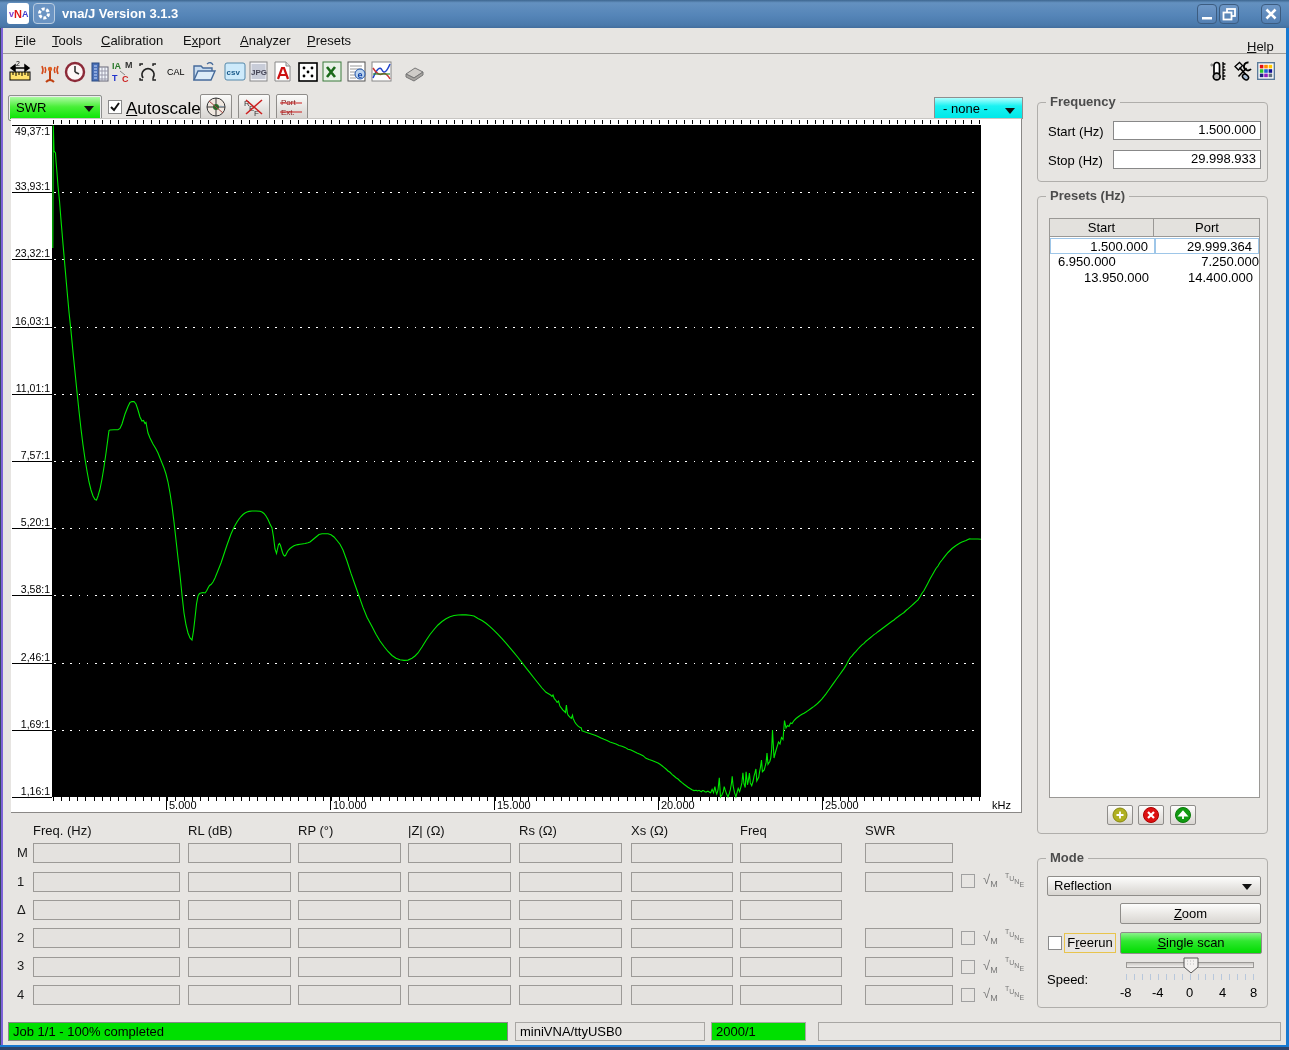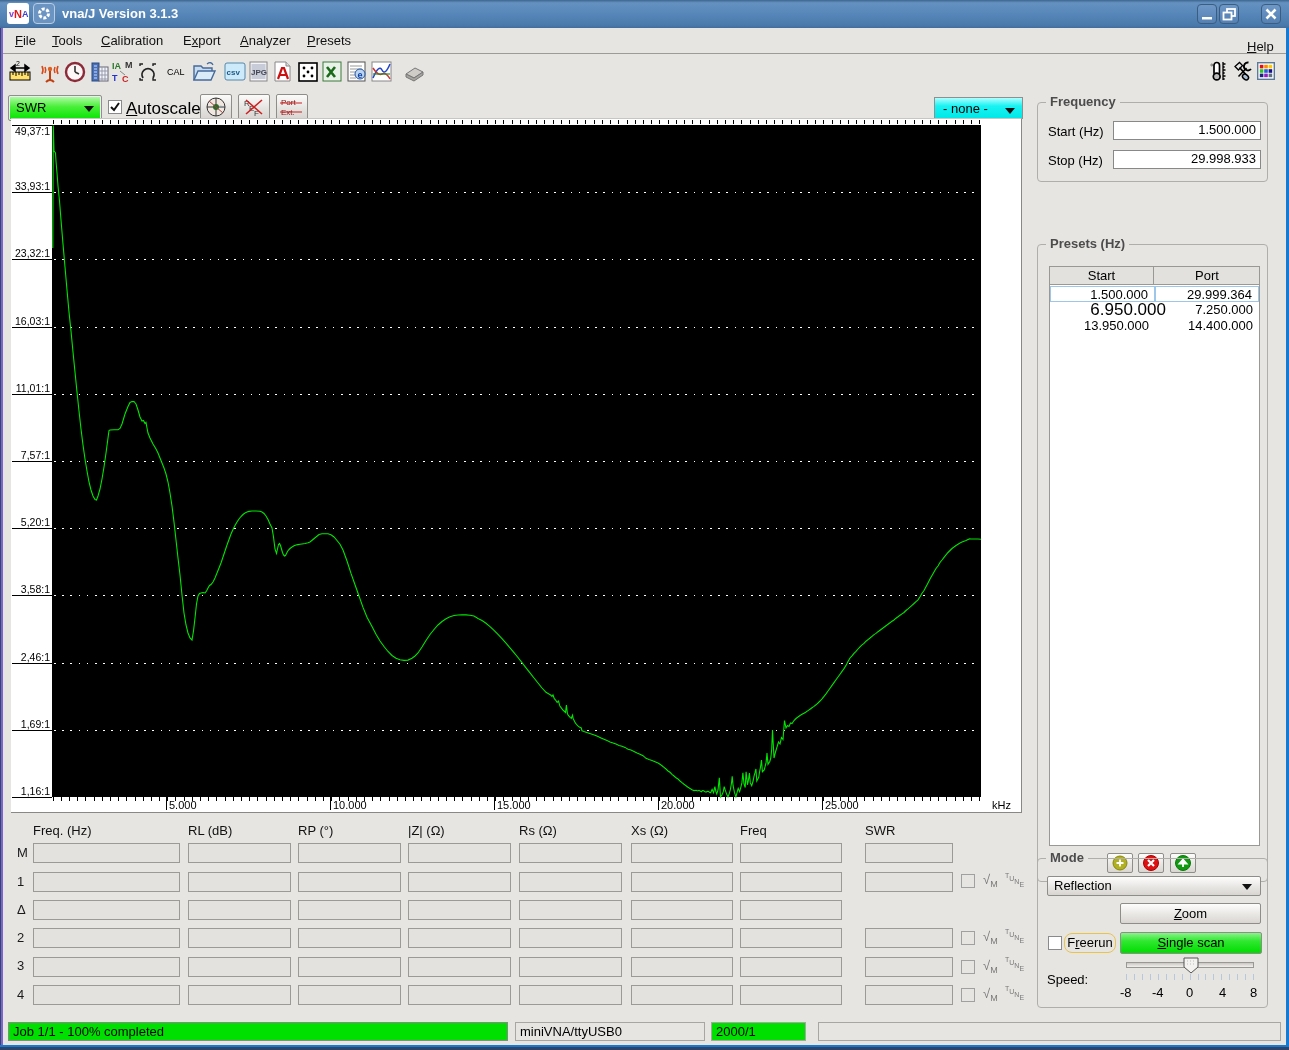--- a/index.html
+++ b/index.html
@@ -257,31 +257,31 @@
   </div>
 
 <div class="grp" style="left:1037px; top:102px; width:231px; height:80px;">
  <span class="gt">Frequency</span>
  <div class="lbl" style="left:10px; top:21px;">Start (Hz)</div>
  <div class="tf" style="left:75px; top:18px; width:148px; height:19px;">1.500.000</div>
  <div class="lbl" style="left:10px; top:50px;">Stop (Hz)</div>
  <div class="tf" style="left:75px; top:47px; width:148px; height:19px;">29.998.933</div>
 </div>
 
-<div class="grp" style="left:1037px; top:196px; width:231px; height:638px;margin-top:48px;">
+<div class="grp" style="left:1037px; top:196px; width:231px; height:638px;">
  <span class="gt">Presets (Hz)</span>
  <div class="abs" style="left:11px; top:21px; width:211px; height:580px; background:#fff; border:1px solid #9a9895;">
       <div class="abs" style="left:0; top:0; width:209px; height:18px; background:#e3e1dd; border-bottom:1px solid #9a9895;">
         <div class="abs" style="left:0; top:0; width:104px; height:18px; border-right:1px solid #9a9895; text-align:center; font-size:13px; line-height:17px;">Start</div>
         <div class="abs" style="left:105px; top:0; width:104px; height:18px; text-align:center; font-size:13px; line-height:17px;">Port</div>
       </div>
       <div class="abs" style="left:0; top:19px; width:105px; height:16px; font-size:13px; text-align:right; padding-right:6px; line-height:15px; border:1px solid #9ec6e8;">1.500.000</div>
       <div class="abs" style="left:105px; top:19px; width:104px; height:16px; font-size:13px; text-align:right; padding-right:6px; line-height:15px; border:1px solid #9ec6e8;">29.999.364</div>
-      <div class="abs" style="left:17px; top:35px; width:105px; height:16px; font-size:17px; text-align:right; padding-right:6px; line-height:15px; ">6.950.000</div>
-      <div class="abs" style="left:105px; top:35px; width:104px; height:16px; font-size:13px; text-align:right; padding-right:6px; line-height:15px; ">7.250.000</div>
+      <div class="abs" style="left:8px; top:35px; width:105px; height:16px; font-size:13px; text-align:left; padding-right:6px; line-height:15px; ">6.950.000</div>
+      <div class="abs" style="left:105px; top:35px; width:104px; height:16px; font-size:13px; text-align:right; line-height:15px; ">7.250.000</div>
       <div class="abs" style="left:0; top:51px; width:105px; height:16px; font-size:13px; text-align:right; padding-right:6px; line-height:15px; ">13.950.000</div>
       <div class="abs" style="left:105px; top:51px; width:104px; height:16px; font-size:13px; text-align:right; padding-right:6px; line-height:15px; ">14.400.000</div>
     </div>
  <div class="btn" style="left:69px; top:608px; width:26px; height:20px;"><svg width="24" height="18">
         <circle cx="12" cy="9" r="7" fill="#b0b020" stroke="#888810"></circle>
         <path d="M12 5.5 v7 M8.5 9 h7" stroke="#fff" stroke-width="1.8"></path>
       </svg></div>
     <div class="btn" style="left:100px; top:608px; width:26px; height:20px;"><svg width="24" height="18">
         <circle cx="12" cy="9" r="7.5" fill="#dd1111" stroke="#aa0000"></circle>
         <path d="M9 6 l6 6 M15 6 l-6 6" stroke="#fff" stroke-width="2.2"></path>
@@ -291,21 +291,21 @@
         <path d="M12 13 V8 M12 5.5 l-3.5 4 h7 z" stroke="#fff" fill="#fff" stroke-width="1.8"></path>
       </svg></div>
 </div>
 
 <div class="grp" style="left:1037px; top:858px; width:231px; height:150px;">
  <span class="gt">Mode</span>
  <div class="abs" style="left:9px; top:17px; width:214px; height:20px; background:linear-gradient(#fdfdfc,#e6e4e1 60%,#d8d5d1); border:1px solid #8f8d8a; border-radius:2px; font-size:13px; line-height:18px; padding-left:6px;">Reflection
    <span class="combo-arr" style="top:7px; right:8px;"></span></div>
  <div class="btn" style="left:82px; top:44px; width:141px; height:21px; line-height:19px;"><span class="mu">Z</span>oom</div>
  <div class="abs" style="left:10px; top:77px; width:14px; height:14px; background:#fff; border:1px solid #8a8a8a;"></div>
- <div class="abs" style="left:26px; top:74px; width:52px; height:20px; border:1px solid #e8c44d; border-radius:8px; font-size:13px; line-height:18px; text-align:center;">F<span class="mu">r</span>eerun</div>
+ <div class="abs" style="left:26px; top:74px; width:52px; height:20px; border:1px solid #e8c44d; border-radius:0; font-size:13px; line-height:18px; text-align:center;">F<span class="mu">r</span>eerun</div>
  <div class="btn" style="left:82px; top:73px; width:142px; height:22px; line-height:20px; background:linear-gradient(#8af28a,#30e830 40%,#00dc00);"><span class="mu">S</span>ingle scan</div>
 </div>
 <div class="abs" style="left:1126px; top:962px; width:128px; height:6px; background:linear-gradient(#cac7c3,#f2f0ee); border:1px solid #9a9895;"></div>
 <div class="abs" style="left:1183px; top:957px; width:16px; height:16px;">
  <svg width="16" height="17">
       <path d="M1 1 h14 v9 l-7 6 l-7 -6 z" fill="#f4f2f0" stroke="#555"></path>
  <path d="M4 4 h8 M4 7 h8" stroke="#bbb" stroke-dasharray="1 2"></path>
     </svg></div>
 <div class="abs" style="left:1126.0px; top:974px; width:1px; height:6px; background:#b8c8dc;"></div>
 <div class="abs" style="left:1133.9px; top:974px; width:1px; height:6px; background:#b8c8dc;"></div>

